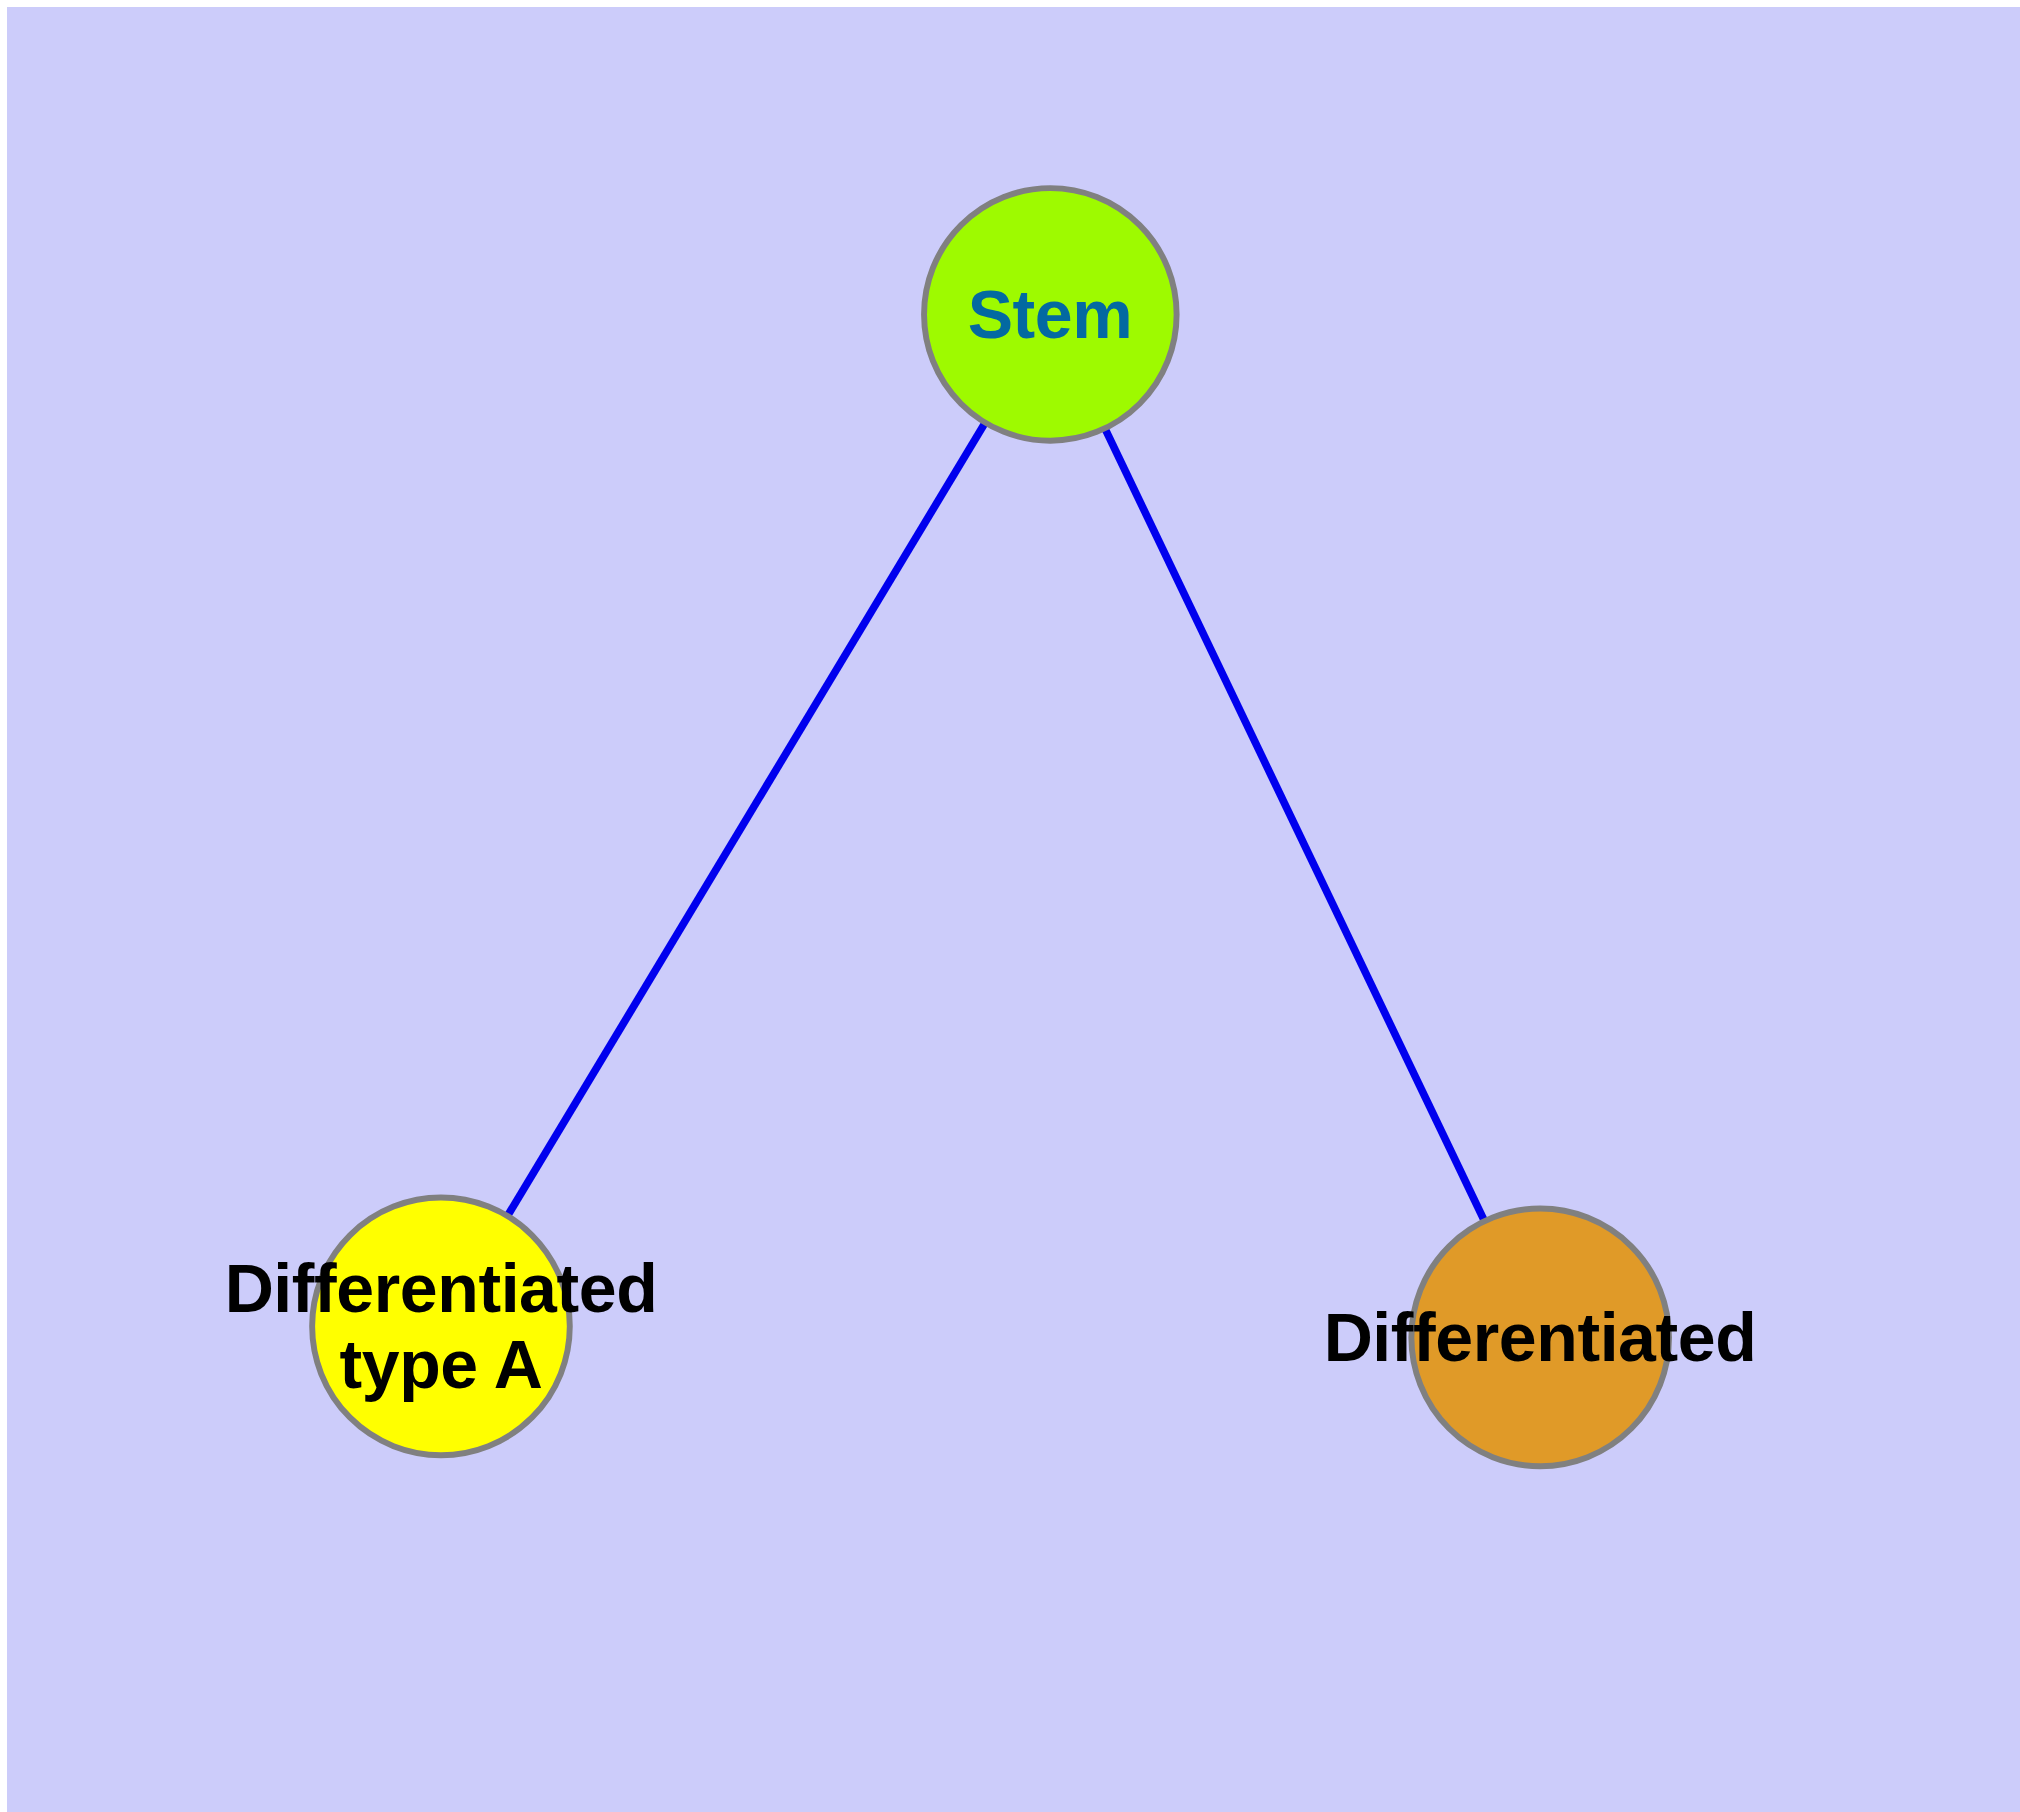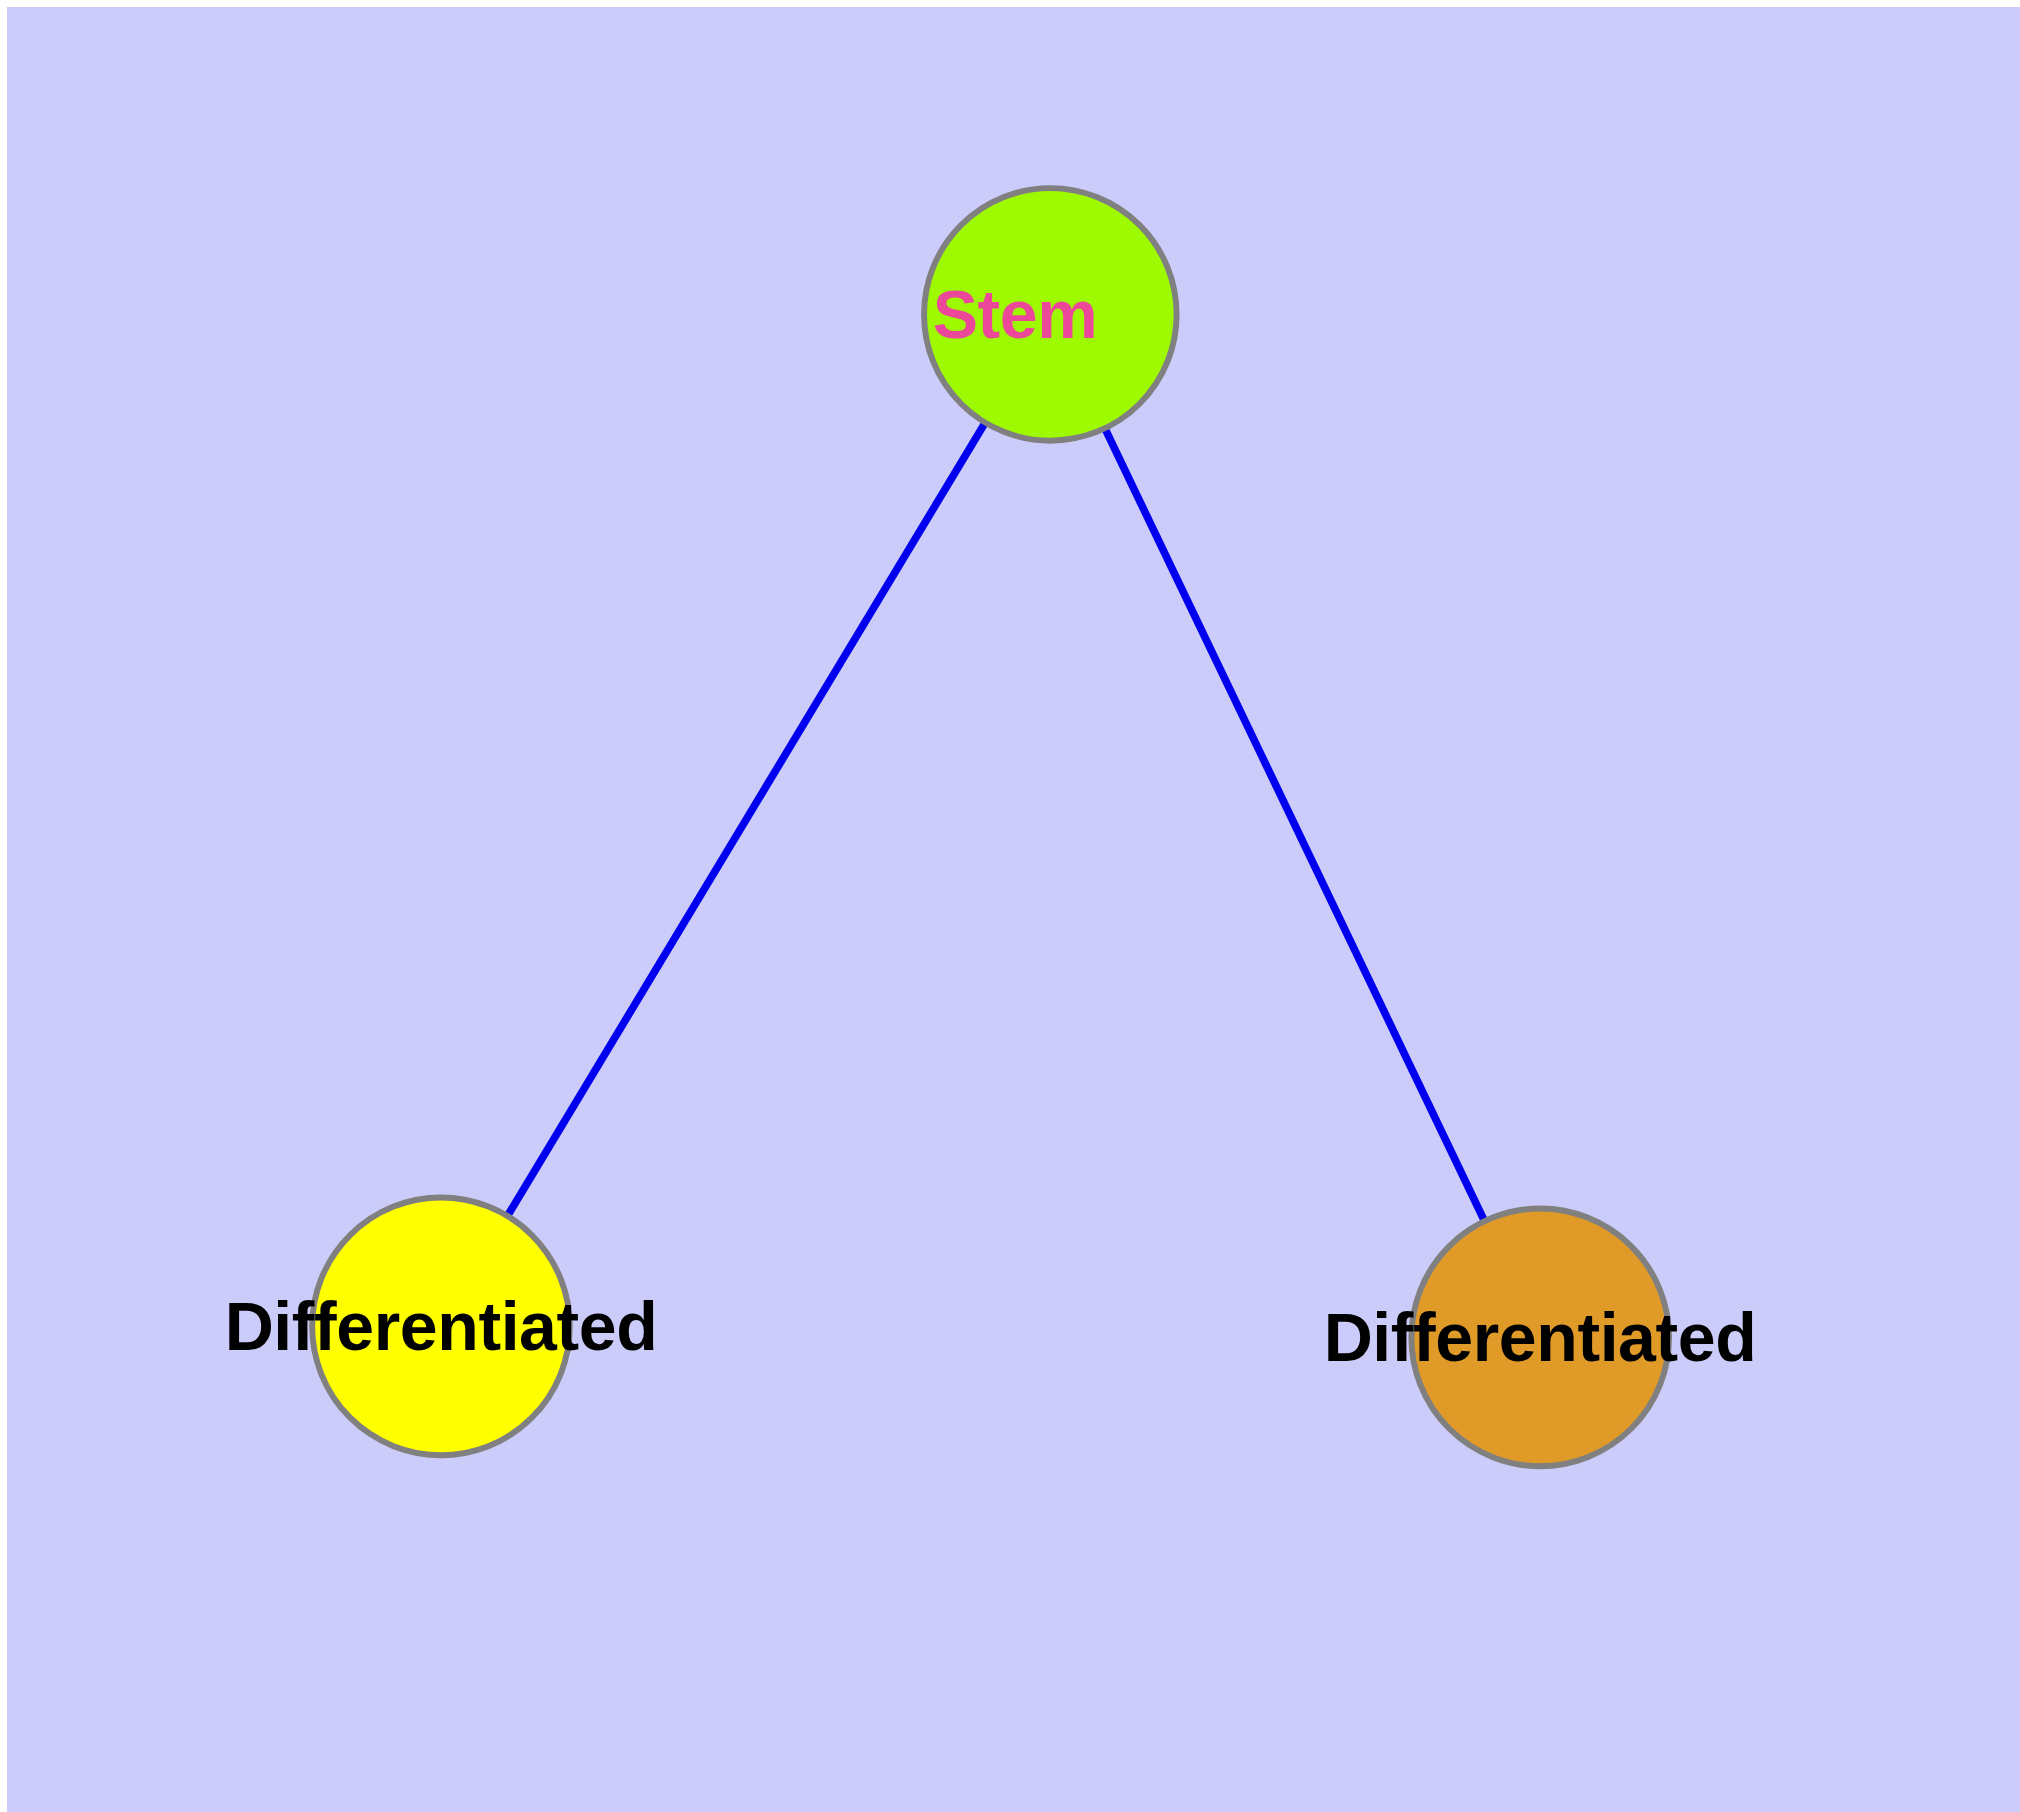--- a/index.html
+++ b/index.html
@@ -57,24 +57,25 @@
         <line x1="1239" y1="371" x2="1817" y2="1578" stroke="#0000ee" stroke-width="9" stroke-linecap="butt"></line>
       </g>
     <g id="nodes-layer">
         <circle cx="1239" cy="371" r="149" fill="#9efa00" stroke="#808080" stroke-width="7"></circle>
         <circle cx="520" cy="1565" r="152" fill="#ffff00" stroke="#808080" stroke-width="7"></circle>
         <circle cx="1817" cy="1578" r="152" fill="#e09a28" stroke="#808080" stroke-width="7"></circle>
       </g>
   </svg>
 
   <div id="labels-layer">
-      <div class="node-label" style="left: 1015px; top: 314px; color: #ec4899; font-size: 68px; font-weight: bold;">
+      <div class="node-label" style="left: 1050px; top: 314px; color: #0369a1; font-size: 68px; font-weight: bold;">
         <div>Stem</div>
       </div>
       <div class="node-label" style="left: 441px; top: 1326px; color: rgb(0, 0, 0); font-size: 68px; font-weight: bold;">
         <div>Differentiated</div>
+        <div>type A</div>
       </div>
       <div class="node-label" style="left: 1540px; top: 1337px; color: rgb(0, 0, 0); font-size: 68px; font-weight: bold;">
         <div>Differentiated</div>
       </div>
     </div>
 </div>
 
 
 </body></html>

